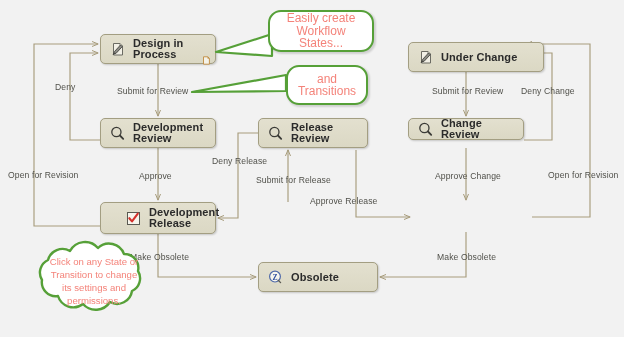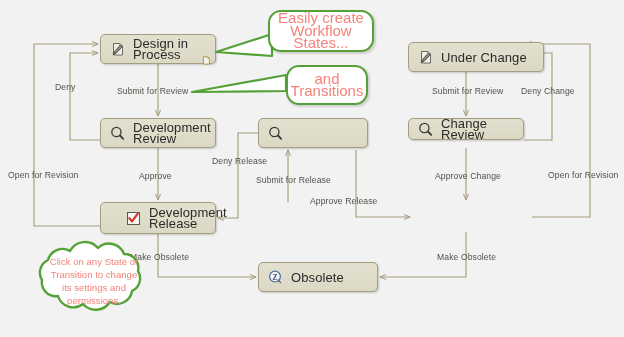--- a/index.html
+++ b/index.html
@@ -20,22 +20,22 @@
     box-sizing:border-box;
     background:#dedbc8;
     border:1px solid #a39e82;
     border-radius:5px;
     box-shadow:1px 1px 2px rgba(0,0,0,.18);
     display:flex;align-items:center;
     padding:0 8px;
     background-image:linear-gradient(180deg,#e3e0cf 0%,#dbd8c4 100%);
   }
   .node .label{
-    font-size:13px;color:#2b2b2b;line-height:11px;
-    margin-left:7px;letter-spacing:.1px;
+    font-size:11px;color:#2b2b2b;line-height:11px;
+    margin-left:7px;letter-spacing:.1px;font-weight:bold;
   }
   .ic{width:17px;height:17px;flex:0 0 17px;position:relative;}
   .ic svg{display:block;}
   .corner-ic{position:absolute;right:4px;bottom:3px;width:9px;height:9px;}
 
   
   .elabel{
     position:absolute;
     font-size:8.6px;color:#50504a;
     white-space:nowrap;
@@ -46,21 +46,21 @@
   .callout{
     position:absolute;
     background:#fff;
     border:2.2px solid #56a038;
     border-radius:13px;
     box-shadow:1.5px 1.5px 2px rgba(0,0,0,.14);
     display:flex;align-items:center;justify-content:center;
     text-align:center;
   }
   .callout .ctext{
-    font-size:15px;color:#f4837a;line-height:12.5px;
+    font-size:12px;color:#f4837a;line-height:12.5px;
     padding:0 6px;
   }
   .tail{position:absolute;}
 
   .cloud{position:absolute;}
   .cloud .ctext{
     position:absolute;left:0;right:0;top:50%;
     transform:translateY(-50%);
     text-align:center;
     font-size:9.6px;color:#f4837a;line-height:13px;
@@ -149,20 +149,21 @@
     <span class="label">Development Review</span>
   </div>
 
   <div class="node" style="left:258px;top:118px;width:110px;height:30px;">
     <span class="ic">
       <svg width="17" height="17" viewBox="0 0 17 17">
         <circle cx="7.4" cy="7" r="4.6" fill="none" stroke="#3a3a36" stroke-width="1.3"></circle>
         <path d="M10.9,10.5 L14.2,13.8" stroke="#3a3a36" stroke-width="1.8" stroke-linecap="round"></path>
       </svg>
     </span>
+    <span class="label">Release Review</span>
   </div>
 
   <div class="node" style="left:408px;top:118px;width:116px;height:22px;">
     <span class="ic">
       <svg width="17" height="17" viewBox="0 0 17 17">
         <circle cx="7.4" cy="7" r="4.6" fill="none" stroke="#3a3a36" stroke-width="1.3"></circle>
         <path d="M10.9,10.5 L14.2,13.8" stroke="#3a3a36" stroke-width="1.8" stroke-linecap="round"></path>
       </svg>
     </span>
     <span class="label">Change Review</span>

